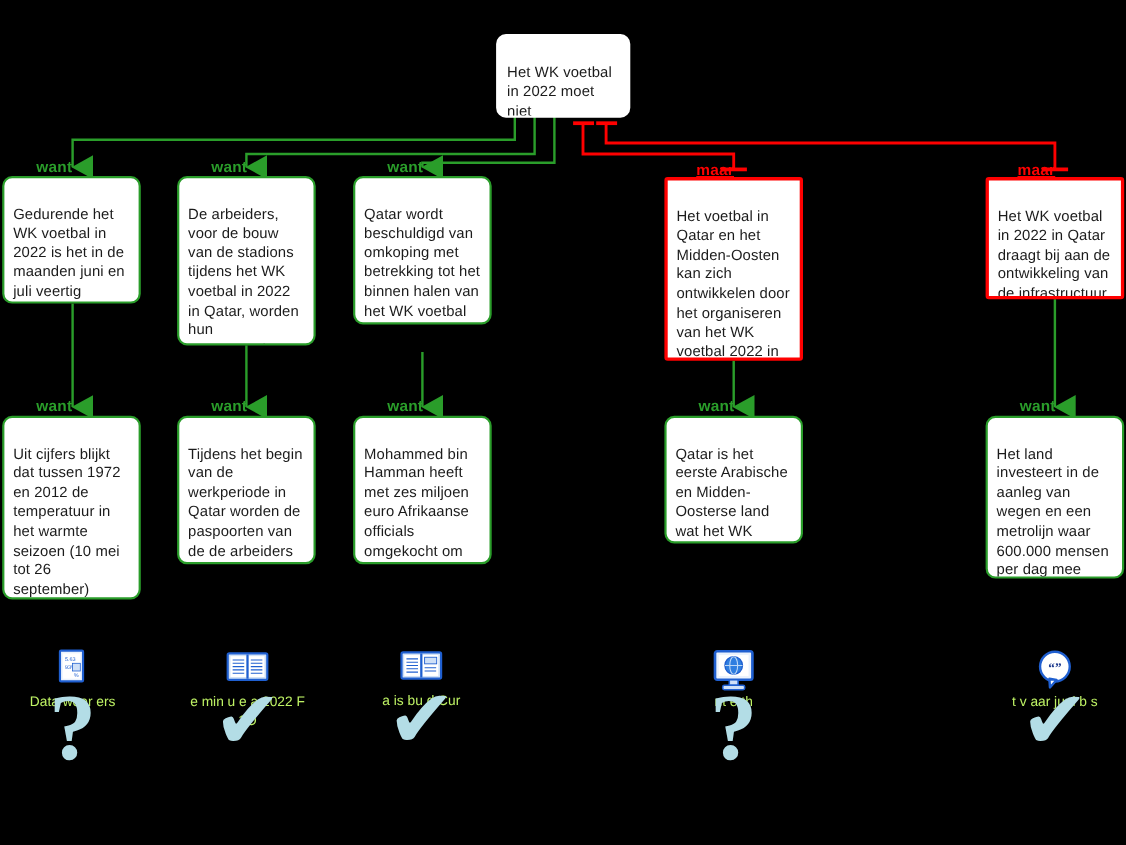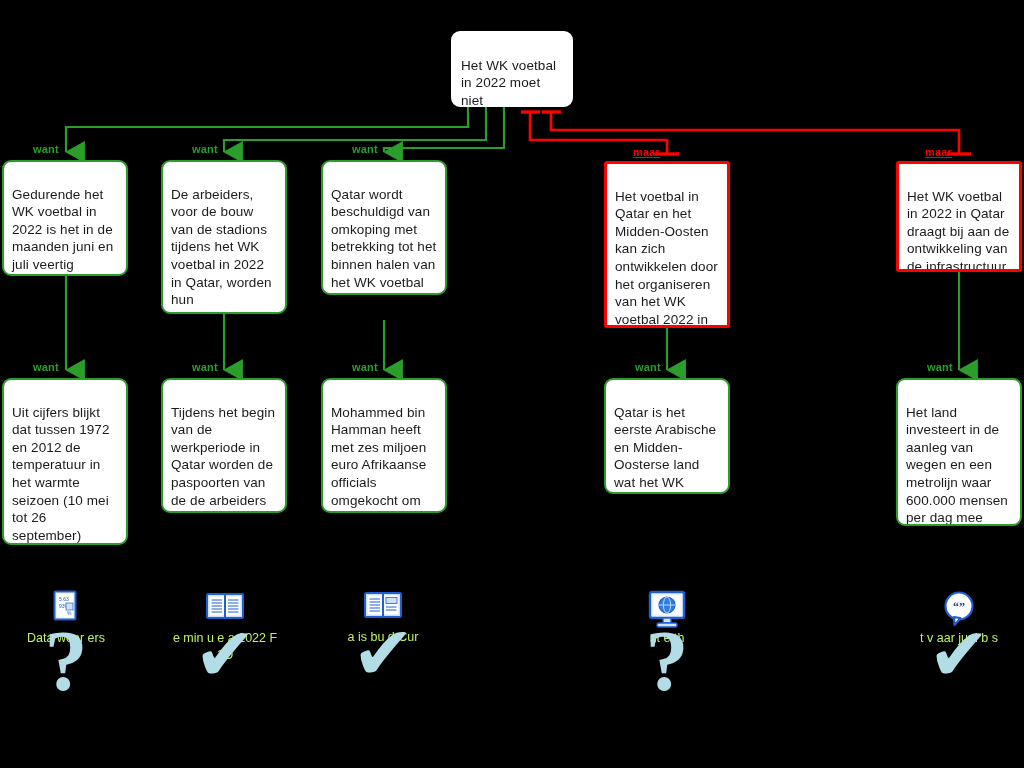--- a/index.html
+++ b/index.html
@@ -25,21 +25,21 @@
     line-height:17.6px;
     letter-spacing:.1px;
     white-space:pre-line;
     overflow:hidden;
   }
   .node.root{border-color:#ffffff;border-radius:9px;}
   .node.objection{border-color:#ff0000;border-radius:3px;border-width:3px;}
 
   .edge-label{
     position:absolute;
-    font-size:11px;
+    font-size:14px;
     font-weight:bold;
     letter-spacing:.2px;
     color:#2a9d2a;
     white-space:nowrap;
   }
   .edge-label.neg{color:#ff0000;text-decoration:underline;}
 
   
   .src{position:absolute;width:150px;height:130px;}
   .src .glyph{position:absolute;left:50%;top:0;transform:translateX(-50%);}

